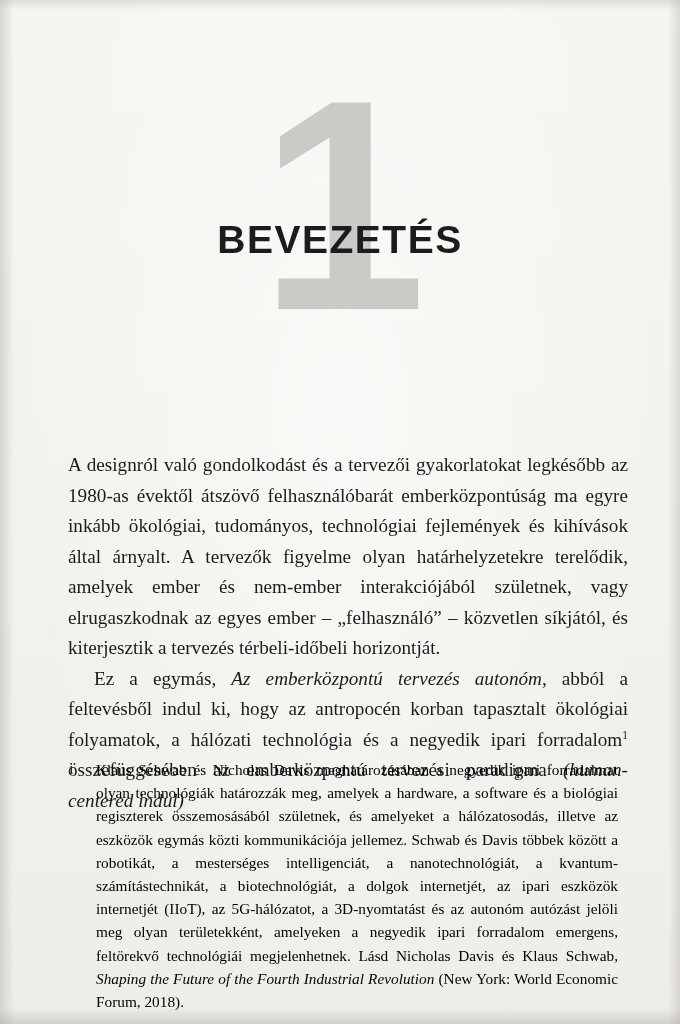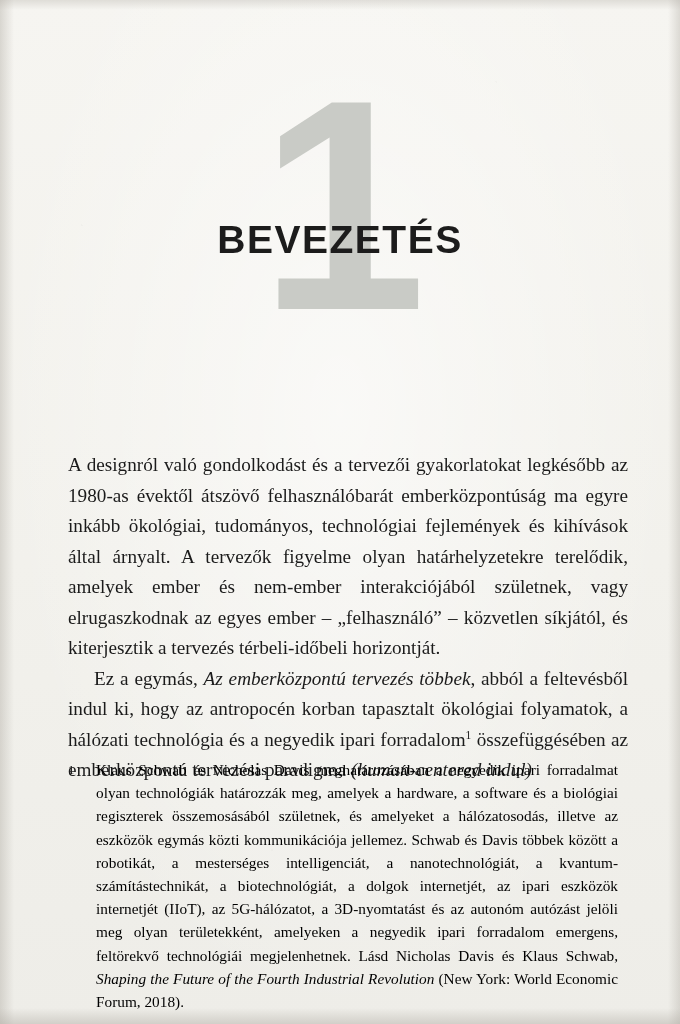--- a/index.html
+++ b/index.html
@@ -167,21 +167,21 @@
   <div class="chapter-block">
     <div class="chapter-number">1</div>
     <div class="chapter-title">BEVEZETÉS</div>
   </div>
 
   <div class="body-area">
     <p class="body-par">
       <span>A designról való gondolkodást és a tervezői gyakorlatokat legkésőbb az 1980-as évektől átszövő felhasználóbarát emberközpontúság ma egyre inkább ökológiai, tudományos, technológiai fejlemények és kihívások által árnyalt. A tervezők figyelme olyan határhelyzetekre terelődik, amelyek ember és nem-ember interakciójából születnek, vagy elrugaszkodnak az egyes ember – „felhasználó” – közvetlen síkjától, és kiterjesztik a tervezés térbeli-időbeli horizontját.</span>
     </p>
     <p class="body-par indent">
-      <span>Ez a egymás, </span><span class="italic">Az emberközpontú tervezés többek</span><span>, abból a feltevésből indul ki, hogy az antropocén korban tapasztalt ökológiai folyamatok, a hálózati technológia és a negyedik ipari forradalom</span><sup class="fn-marker">1</sup><span> összefüggésében az emberközpontú tervezési paradigma </span><span class="italic">(human-centered indul)</span>
+      <span>Ez a egymás, </span><span class="italic">Az emberközpontú tervezés autonóm</span><span>, abból a feltevésből indul ki, hogy az antropocén korban tapasztalt ökológiai folyamatok, a hálózati technológia és a negyedik ipari forradalom</span><sup class="fn-marker">1</sup><span> összefüggésében az emberközpontú tervezési paradigma </span><span class="italic">(human-centered indul)</span>
     </p>
   </div>
 
   <div class="footnote">
     <div class="footnote-num">1</div>
     <div class="footnote-text">
       <span>Klaus Schwab és Nicholas Davis meghatározásában a negyedik ipari forradalmat olyan technológiák határozzák meg, amelyek a hardware, a software és a biológiai regiszterek összemosásából születnek, és amelyeket a hálózatosodás, illetve az eszközök egymás közti kommunikációja jellemez. Schwab és Davis többek között a robotikát, a mesterséges intelligenciát, a nanotechnológiát, a kvantum-számítástechnikát, a biotechnológiát, a dolgok internetjét, az ipari eszközök internetjét (IIoT), az 5G-hálózatot, a 3D-nyomtatást és az autonóm autózást jelöli meg olyan területekként, amelyeken a negyedik ipari forradalom emergens, feltörekvő technológiái megjelenhetnek. Lásd Nicholas Davis és Klaus Schwab, </span><span class="italic">Shaping the Future of the Fourth Industrial Revolution</span><span> (New York: World Economic Forum, 2018).</span>
     </div>
   </div>
 

